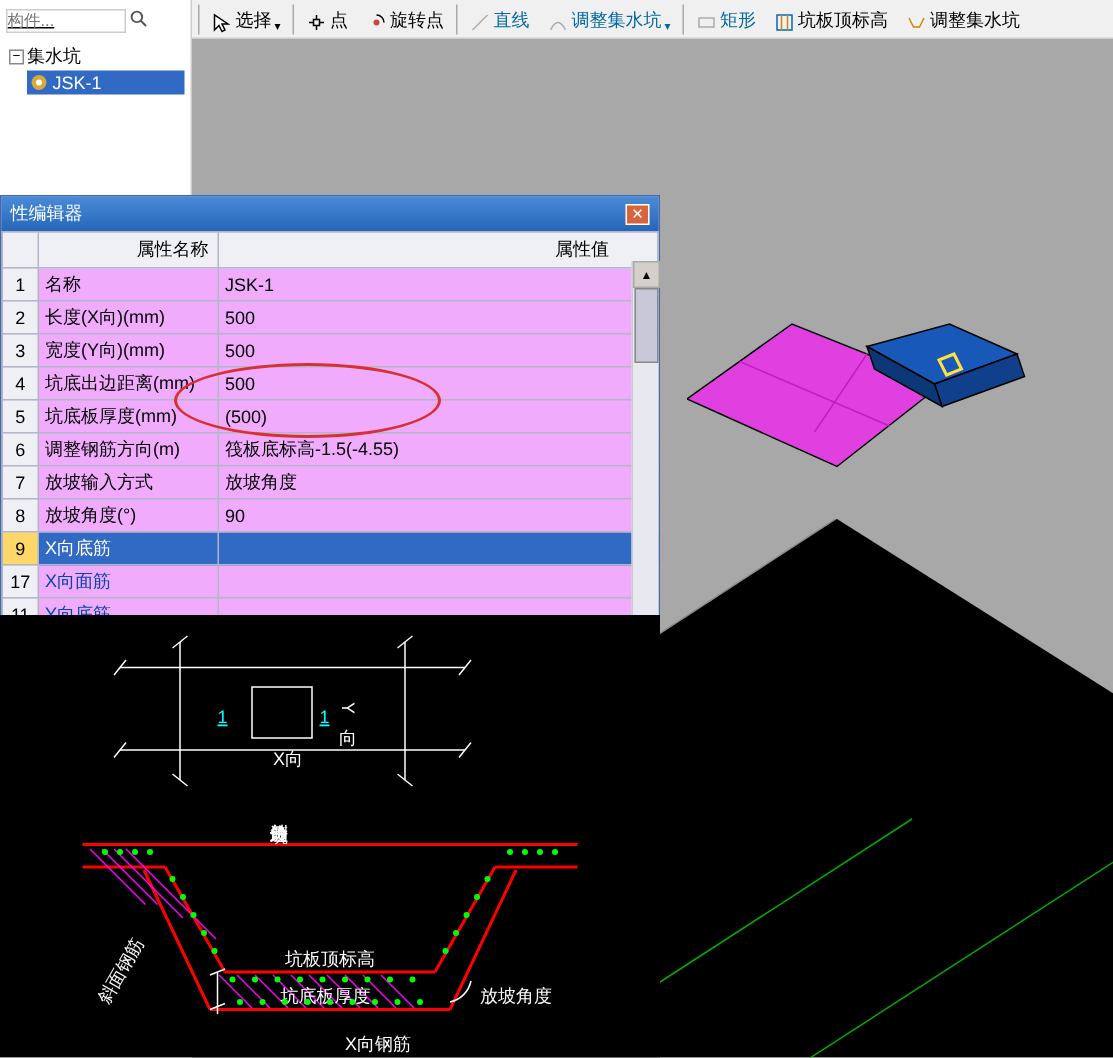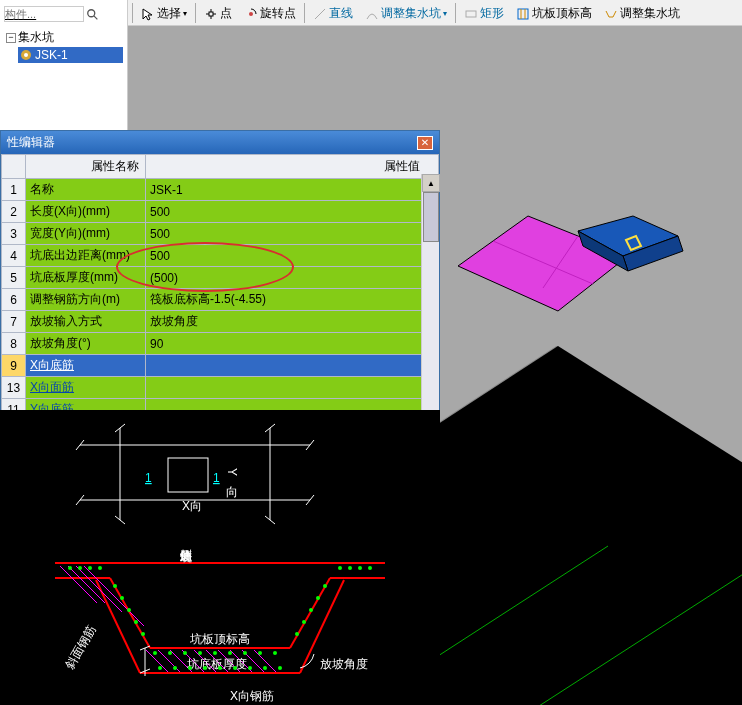--- a/index.html
+++ b/index.html
@@ -1,51 +1,51 @@
 <!DOCTYPE html>
 <html><head>
   <meta charset="utf-8">
   <style>
     * { margin: 0; padding: 0; box-sizing: border-box; }
     body { font-family: "Microsoft YaHei", SimSun, sans-serif; font-size: 12px; background: #fff; width: 742px; height: 705px; overflow: hidden; position: relative; }
     
     .top-area { display: flex; height: 130px; }
     .left-tree { width: 128px; border-right: 1px solid #ccc; padding-top: 4px; }
-    .search-box { display: flex; align-items: flex-end; padding: 2px 4px; gap: 2px; text-decoration: underline; }
+    .search-box { display: flex; align-items: flex-start; padding: 2px 4px; gap: 2px; text-decoration: underline; }
     .search-input { width: 80px; border: 1px solid #ccc; height: 16px; font-size: 11px; }
     .search-icon { width: 14px; height: 14px; cursor: pointer; }
     .tree { padding: 4px; font-size: 12px; }
     .tree-node { padding: 1px 2px; display: flex; align-items: center; gap: 2px; }
     .tree-toggle { width: 10px; height: 10px; border: 1px solid #888; display: inline-flex; align-items: center; justify-content: center; font-size: 9px; line-height: 1; cursor: pointer; }
     .tree-child { margin-left: 14px; display: flex; align-items: center; gap: 3px; padding: 1px 2px; }
     .tree-child.selected { background: #316ac5; color: white; }
     .gear-icon { width: 12px; height: 12px; }
     
     .toolbar { flex: 1; border-bottom: 1px solid #ccc; padding: 3px 4px; display: flex; align-items: flex-start; gap: 4px; height: 26px; background: #f0f0f0; }
     .tool-sep { width: 1px; height: 20px; background: #aaa; }
-    .tool-btn { display: inline-flex; align-items: center; gap: 2px; padding: 2px 4px; cursor: pointer; font-size: 12px; }
+    .tool-btn { display: inline-flex; align-items: flex-end; gap: 2px; padding: 2px 4px; cursor: pointer; font-size: 12px; }
     .tool-btn.disabled { color: #0369a1; }
     .tool-icon { width: 14px; height: 14px; display: inline-block; }
     .dropdown-arrow { font-size: 8px; }
     
     .canvas-area { position: absolute; top: 26px; left: 128px; right: 0; bottom: 0; background: #a8a8a8; overflow: hidden; }
     
     .model-3d { position: absolute; top: 140px; left: 330px; width: 240px; height: 200px; }
     
-    .prop-dialog { position: absolute; top: 130px; left: 0; width: 440px; background: #84cc16; border: 1px solid #3a6ea5; }
+    .prop-dialog { position: absolute; top: 130px; left: 0; width: 440px; background: #f0abfc; border: 1px solid #3a6ea5; }
     .dialog-titlebar { background: linear-gradient(#4a8bd8, #2666b8); color: white; padding: 3px 6px; display: flex; justify-content: space-between; align-items: center; font-size: 12px; }
     .close-btn { width: 16px; height: 14px; background: #d8643c; color: white; display: flex; align-items: center; justify-content: center; font-size: 10px; cursor: pointer; border: 1px solid #fff; }
     .prop-table { width: 100%; border-collapse: collapse; font-size: 12px; }
     .prop-table th { background: #eef0f4; border: 1px solid #b0b8c8; padding: 3px 6px; font-weight: normal; text-align: right; }
     .prop-table td { border: 1px solid #b0b8c8; padding: 2px 4px; height: 18px; }
     .prop-table .rownum { width: 24px; text-align: center; background: #eef0f4; }
     .prop-table .name-col { width: 120px; }
     .prop-table tr.selected td { background: #316ac5; color: white; }
     .prop-table tr.selected .rownum { background: #fdd768; color: #000; }
-    .link-cell { color: #0645ad; text-decoration: underline; }
+    .link-cell { color: #0645ad; }
     .scrollbar-v { position: absolute; right: 0; top: 20px; width: 18px; bottom: 0; background: #e8e8f0; border-left: 1px solid #ccc; }
     .scroll-arrow { width: 18px; height: 18px; background: #d4d0c8; border: 1px solid #aaa; display: flex; align-items: center; justify-content: center; font-size: 8px; cursor: pointer; }
     .scroll-thumb { position: absolute; top: 18px; left: 1px; width: 16px; height: 50px; background: #c8c8d8; border: 1px solid #888; }
     
     .annot-ellipse { position: absolute; border: 2px solid #d82f2f; border-radius: 50%; pointer-events: none; }
     
     .diagram-pane { position: absolute; left: 0; top: 410px; width: 440px; height: 295px; background: #000; }
     .diagram-svg { width: 100%; height: 100%; }
   </style>
 </head>
@@ -162,21 +162,21 @@
   <div class="dialog-titlebar">
     <span>性编辑器</span>
     <span class="close-btn">✕</span>
   </div>
   <div style="position:relative;">
     <table class="prop-table">
       <tbody>
           <tr>
         <th class="rownum"></th>
         <th class="name-col">属性名称</th>
-        <th style="padding-right:18px;">属性值</th>
+        <th style="padding-right:32px;">属性值</th>
       </tr>
       </tbody>
         <tbody id="prop-rows">
           <tr>
             <td class="rownum">1</td>
             <td class="name-col">名称</td>
             <td>JSK-1</td>
           </tr>
           <tr>
             <td class="rownum">2</td>
@@ -212,21 +212,21 @@
             <td class="rownum">8</td>
             <td class="name-col">放坡角度(°)</td>
             <td>90</td>
           </tr>
           <tr class="selected">
             <td class="rownum">9</td>
             <td class="name-col link-cell">X向底筋</td>
             <td></td>
           </tr>
           <tr>
-            <td class="rownum">13</td>
+            <td class="rownum">17</td>
             <td class="name-col link-cell">X向面筋</td>
             <td></td>
           </tr>
           <tr>
             <td class="rownum">11</td>
             <td class="name-col link-cell">Y向底筋</td>
             <td></td>
           </tr>
           <tr>
             <td class="rownum">12</td>

